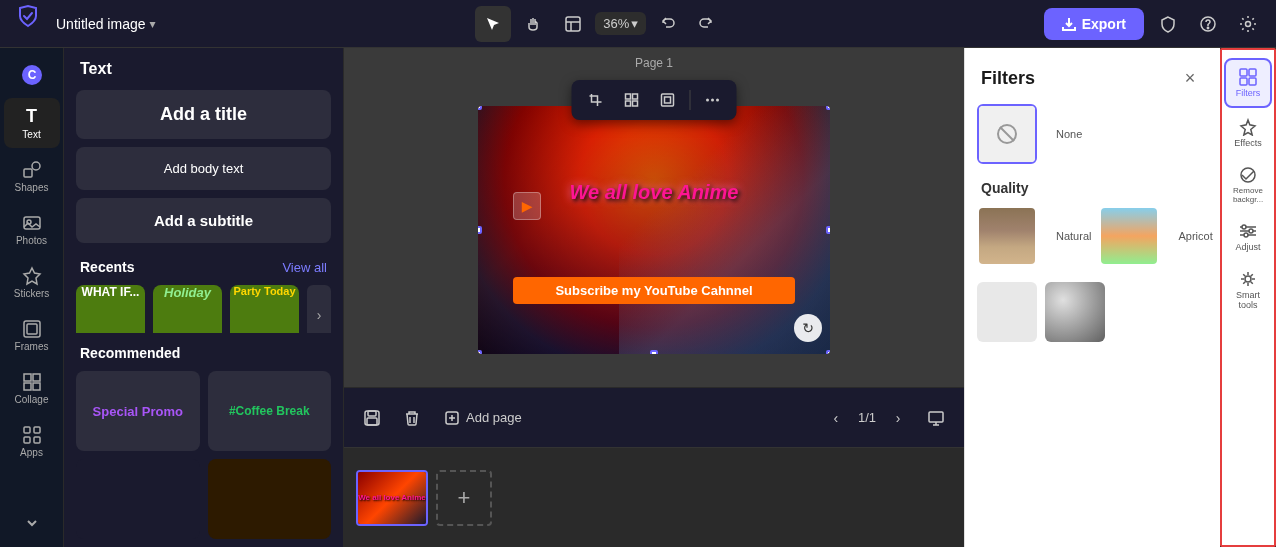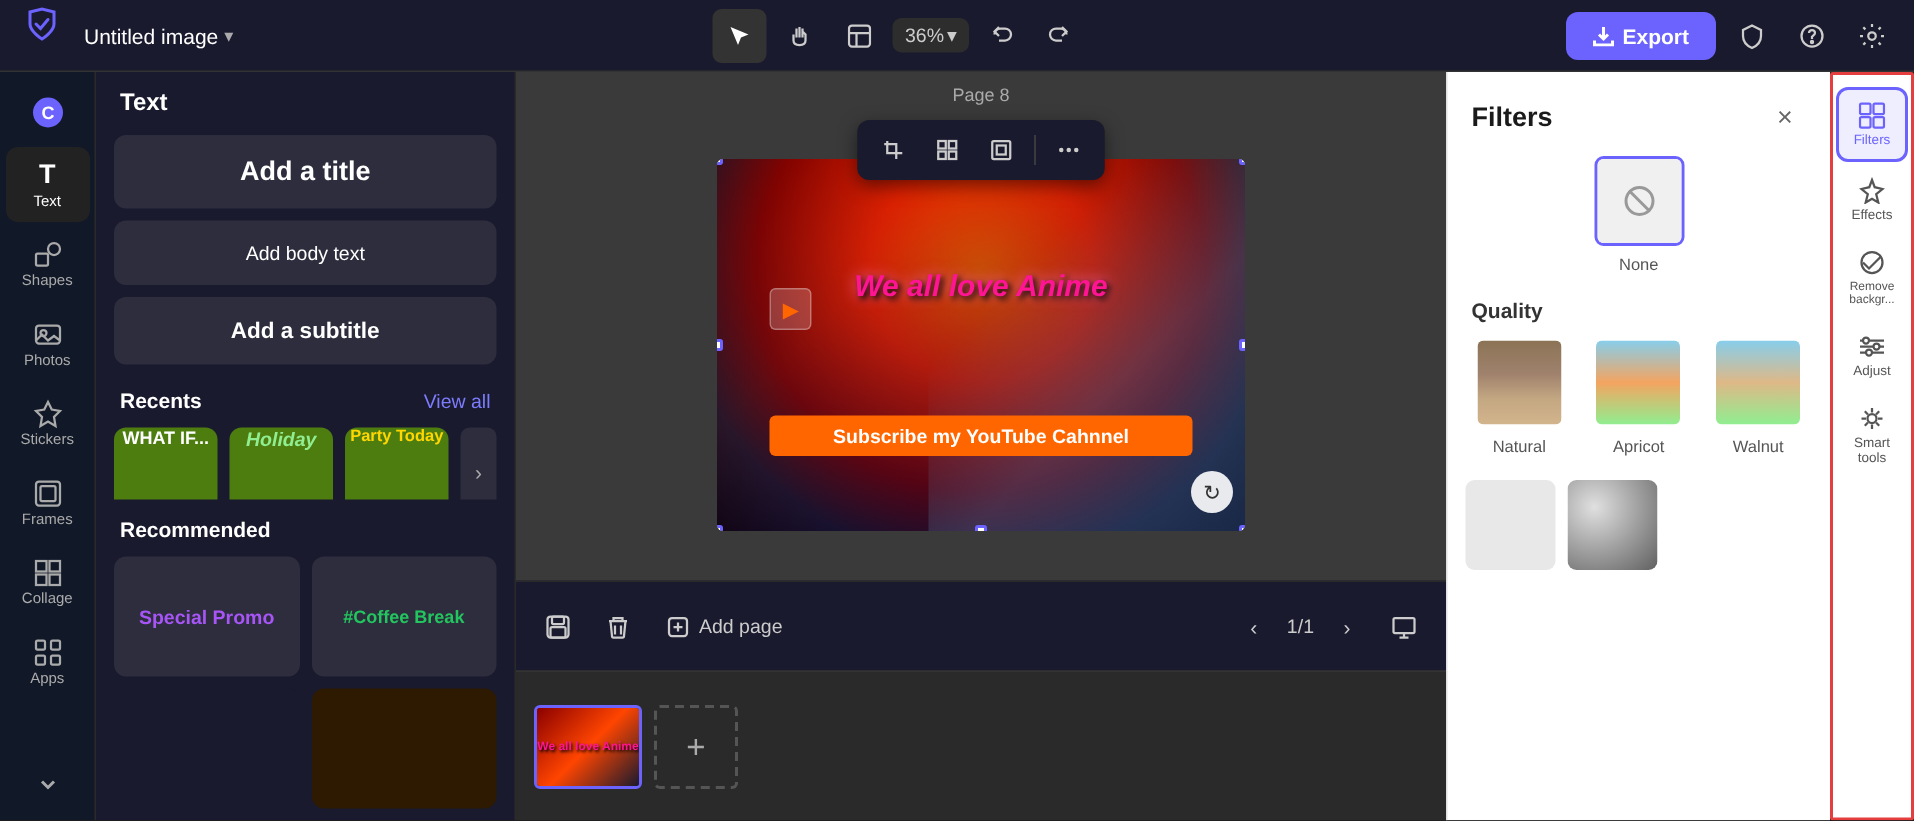--- a/index.html
+++ b/index.html
@@ -284,21 +284,21 @@
       color: #666; font-size: 18px; cursor: pointer; border-radius: 4px;
       display: flex; align-items: center; justify-content: center;
     }
     .filter-section-title {
       padding: 8px 16px 6px; font-size: 14px; font-weight: 600; color: #333;
     }
     .filter-grid {
       display: grid; grid-template-columns: 1fr 1fr 1fr; gap: 8px; padding: 4px 12px 12px;
     }
     .filter-item {
-      display: flex; flex-direction: column; align-items: center; gap: 7px; cursor: pointer;
+      display: flex; align-items: center; gap: 19px; cursor: pointer;
     }
     .filter-thumb {
       width: 60px; height: 60px; border-radius: 6px; overflow: hidden;
       border: 2px solid transparent;
     }
     .filter-thumb.selected { border-color: #6c63ff; }
     .filter-none {
       width: 100%; height: 100%; background: #f0f0f0;
       display: flex; align-items: center; justify-content: center;
       color: #999; font-size: 20px;
@@ -515,21 +515,21 @@
       </div>
       <div class="recommended-item" style="background:#1a1a2e;">
       </div>
       <div class="recommended-item" style="background:#2d1a00;">
       </div>
     </div>
   </div>
 
   <div class="canvas-area">
     <div class="canvas-scroll">
-      <span class="page-label">Page 8</span>
+      <span class="page-label">Page 1</span>
 
       <div class="float-toolbar" style="top:32px; left:50%; transform:translateX(-50%);">
         <button class="float-btn">
           <svg width="16" height="16" viewBox="0 0 16 16" fill="none" stroke="currentColor" stroke-width="1.5">
               <path d="M4 2V10H12M2 4H10V12M14 10H10V14"></path>
             </svg>
         </button>
         <button class="float-btn">
           <svg width="16" height="16" viewBox="0 0 16 16" fill="none" stroke="currentColor" stroke-width="1.5">
               <rect x="2" y="2" width="5" height="5"></rect>

